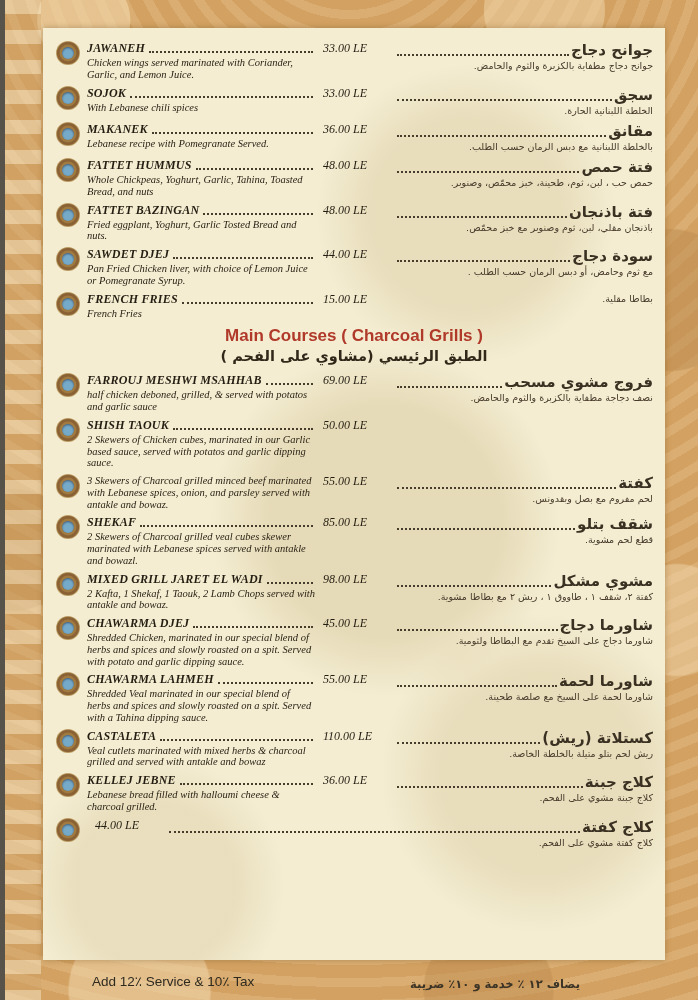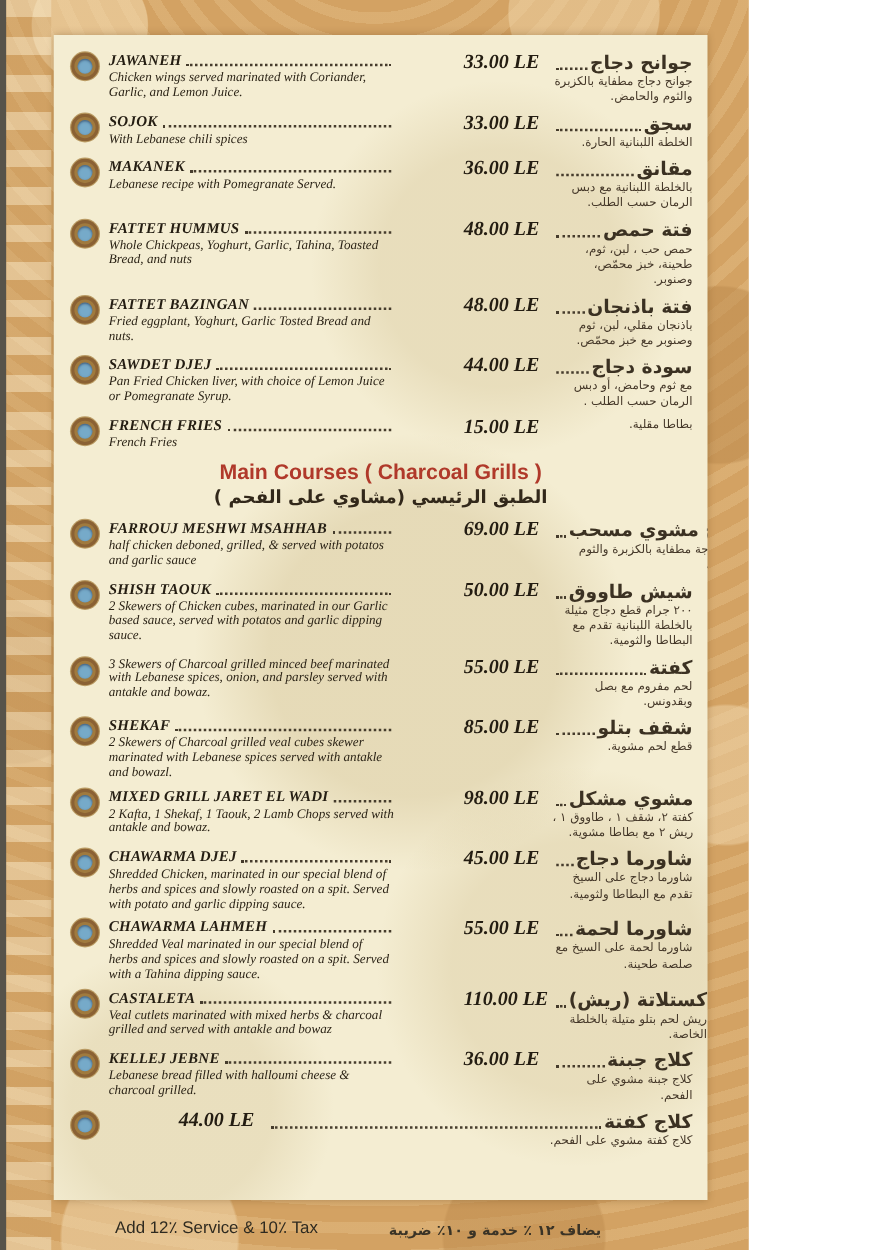--- a/index.html
+++ b/index.html
@@ -1,18 +1,18 @@
 <!DOCTYPE html>
 <html><head>
 <meta charset="utf-8">
 <style>
   html,body{margin:0;padding:0;}
   body{font-family:"Liberation Serif", serif;}
   .canvas{
-    position:relative;width:599px;height:1000px;overflow:hidden;
+    position:relative;width:698px;height:1000px;overflow:hidden;
     background-color:#d3a263;
     background-image:
       radial-gradient(circle at 12% 2%, rgba(245,222,180,.55) 0 46px, rgba(245,222,180,0) 47px),
       radial-gradient(circle at 78% 1%, rgba(240,214,170,.5) 0 60px, rgba(240,214,170,0) 61px),
       radial-gradient(circle at 96% 30%, rgba(188,138,77,.5) 0 70px, rgba(188,138,77,0) 72px),
       radial-gradient(circle at 97% 62%, rgba(243,219,178,.45) 0 55px, rgba(243,219,178,0) 57px),
       radial-gradient(circle at 2% 55%, rgba(188,138,77,.45) 0 60px, rgba(188,138,77,0) 62px),
       radial-gradient(circle at 20% 99%, rgba(243,219,178,.5) 0 70px, rgba(243,219,178,0) 72px),
       radial-gradient(circle at 70% 99%, rgba(188,138,77,.45) 0 64px, rgba(188,138,77,0) 66px),
       repeating-radial-gradient(circle at 50% -10%, rgba(232,197,143,.35) 0 9px, rgba(211,162,99,0) 9px 22px);
@@ -36,22 +36,22 @@
   .seal{flex:0 0 22px;width:22px;height:22px;border-radius:50%;margin:1px 8px 0 2px;
     background:#a07a3e;box-shadow:inset 0 0 0 2.5px #8a6134, 0 0 0 1px #b99a63;
     display:flex;align-items:center;justify-content:center;}
   .seal-inner{width:12px;height:12px;border-radius:50%;background:#76aac9;
     box-shadow:inset 0 1px 2px rgba(20,30,60,.55);}
   .en{flex:0 0 228px;color:#241d12;}
   .name-line{display:flex;align-items:flex-end;}
   .name{font-style:italic;font-weight:bold;font-size:12px;letter-spacing:.2px;white-space:nowrap;}
   .dots{flex:1;margin:0 2px 3px 4px;border-bottom:2px dotted #463c2c;height:1px;min-width:8px;}
   .desc{font-style:italic;font-size:10.5px;line-height:1.12;margin-top:1px;color:#2b2316;}
-  .price{flex:0 0 78px;font-style:italic;font-weight:bold;font-size:16px;color:#241d12;
-    padding-left:8px;box-sizing:border-box;white-space:nowrap;margin-left:48px;}
+  .price{flex:0 0 78px;font-style:italic;font-weight:normal;font-size:12px;color:#241d12;
+    padding-left:8px;box-sizing:border-box;white-space:nowrap;}
   .ar{flex:1;color:#332a1a;}
   .ar .name-line{direction:rtl;}
   .ar-name{font-weight:bold;font-size:15px;white-space:nowrap;font-family:"DejaVu Sans", sans-serif;color:#3b3122;}
   .ar-desc{direction:rtl;text-align:right;font-size:9.5px;line-height:1.3;margin-top:1px;
     font-family:"DejaVu Sans", sans-serif;color:#46392a;}
   .section-head{text-align:center;margin:7px 0 9px 0;}
   .section-head .en-title{color:#b0392a;font-family:"Liberation Sans", sans-serif;font-size:17px;font-weight:bold;}
   .section-head .ar-title{direction:rtl;color:#32281a;font-size:14.5px;font-weight:bold;
     font-family:"DejaVu Sans", sans-serif;margin-top:2px;}
   .footer-en{position:absolute;left:92px;bottom:11px;font-family:"Liberation Sans", sans-serif;
@@ -244,27 +244,20 @@
             <span class="seal-inner"></span>
           </span>
     <div class="en">
       <div class="name-line">
         <span class="name">SHISH TAOUK</span>
         <span class="dots"></span>
       </div>
       <div class="desc">2 Skewers of Chicken cubes, marinated in our Garlic based sauce, served with potatos and  garlic dipping sauce.</div>
     </div>
     <div class="price">50.00  LE</div>
-    <div class="ar">
-      <div class="name-line">
-        <span class="ar-name">شيش طاووق</span>
-        <span class="dots"></span>
-      </div>
-      <div class="ar-desc">٢٠٠ جرام قطع دجاج مثيلة بالخلطة اللبنانية تقدم مع البطاطا والثومية.</div>
-    </div>
   </div>
 
   <div class="row">
     <span class="seal">
             <span class="seal-inner"></span>
           </span>
     <div class="en">
       <div class="desc">3 Skewers of Charcoal grilled minced beef marinated with Lebanese spices, onion, and parsley served with antakle and bowaz.</div>
     </div>
     <div class="price">55.00  LE</div>

